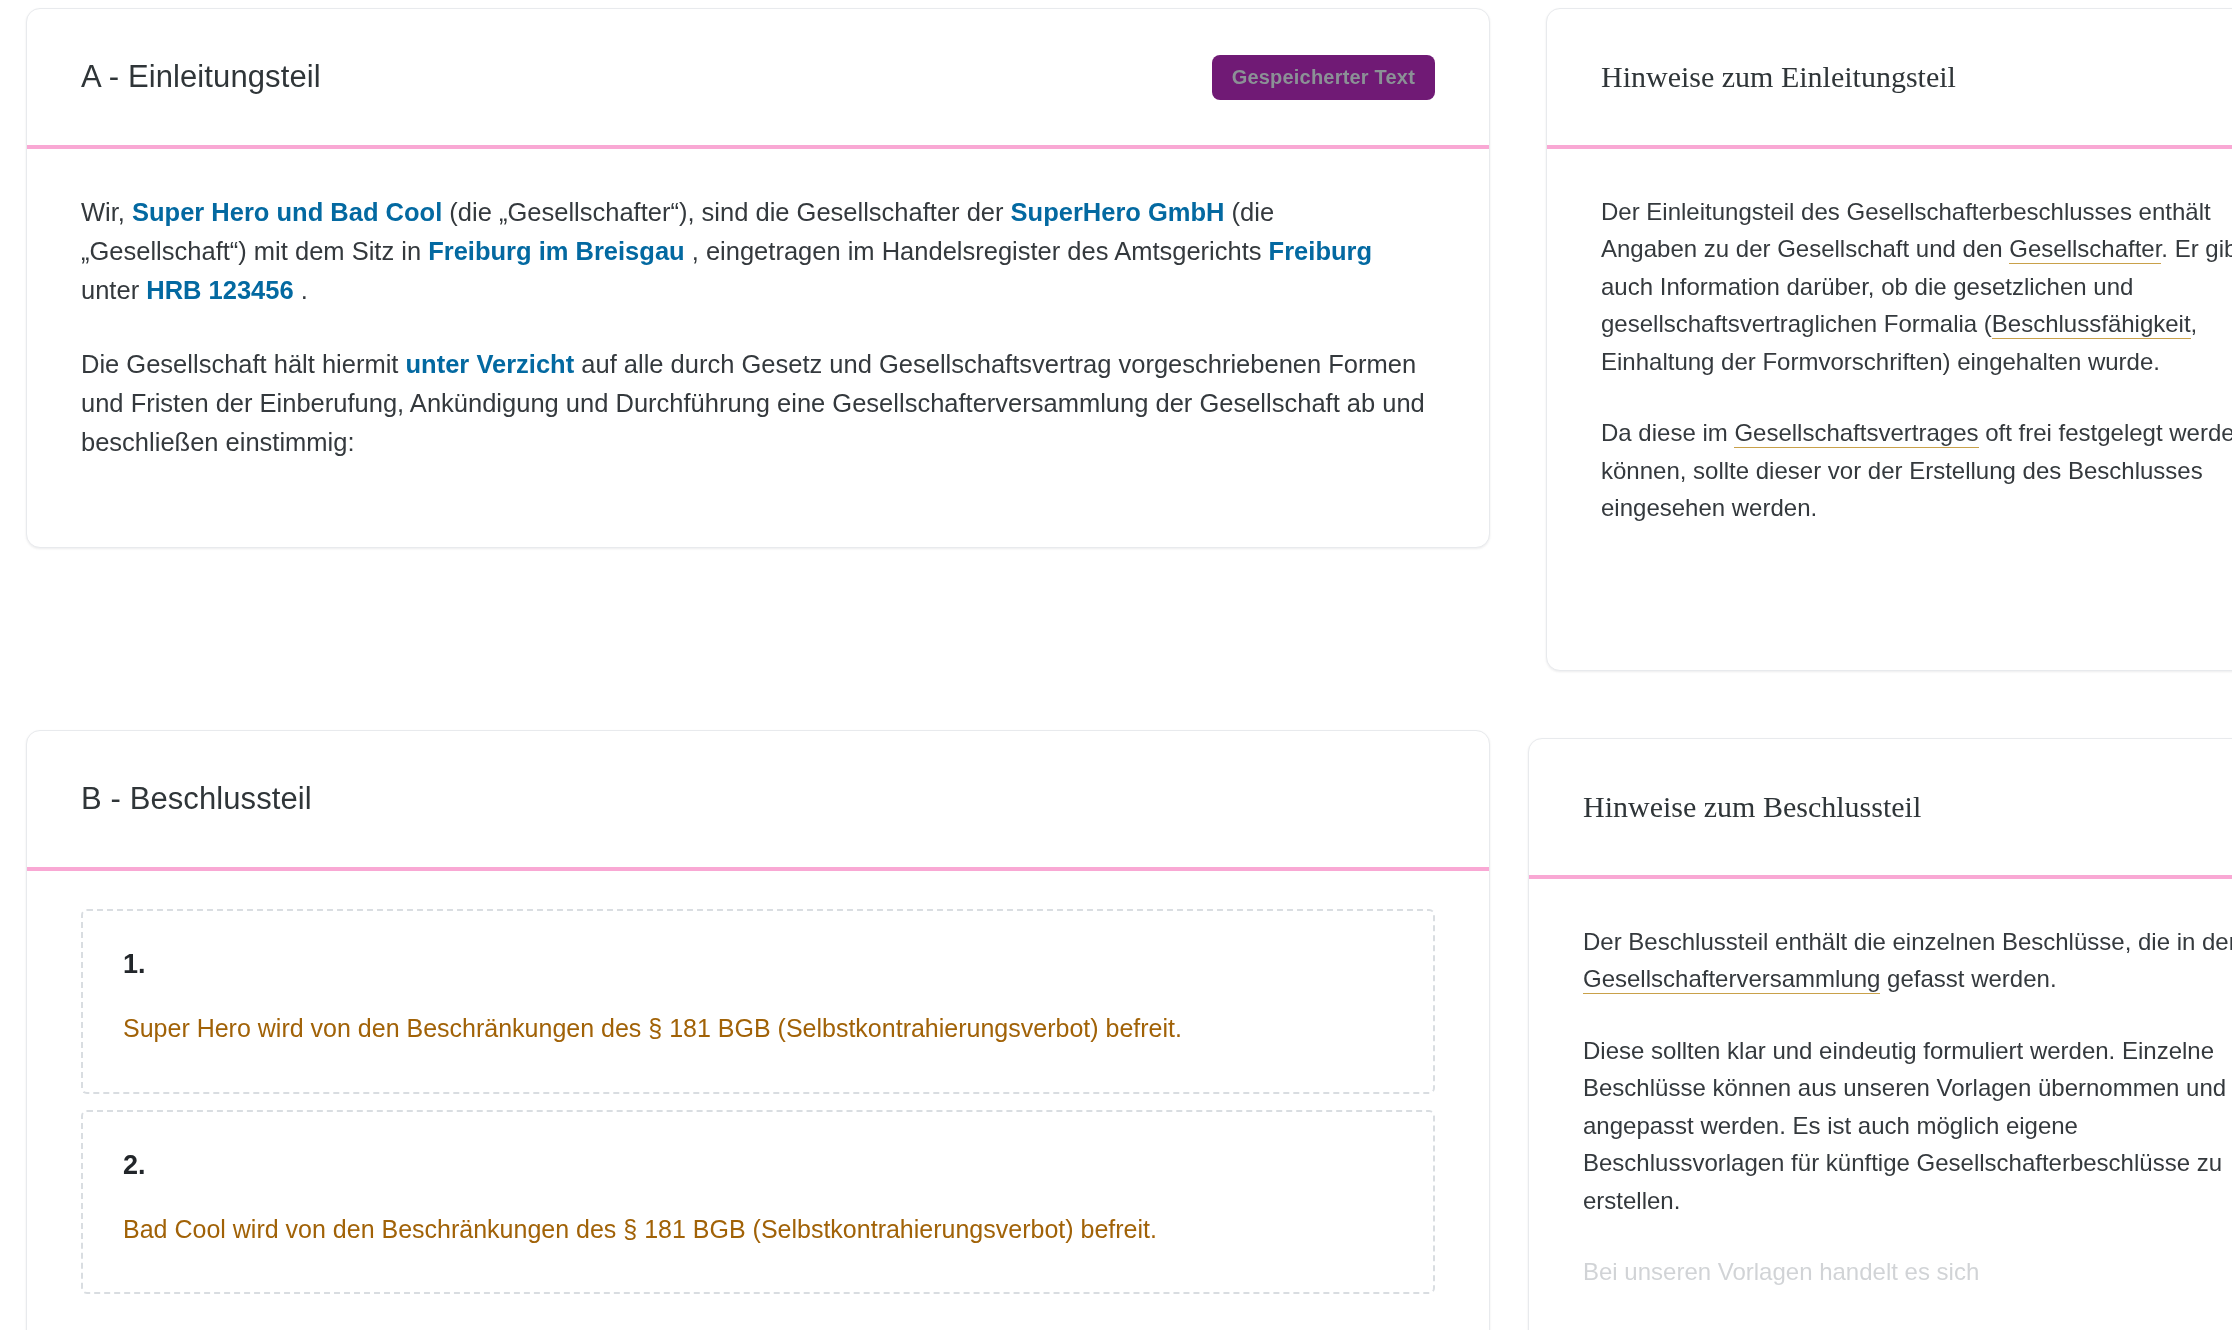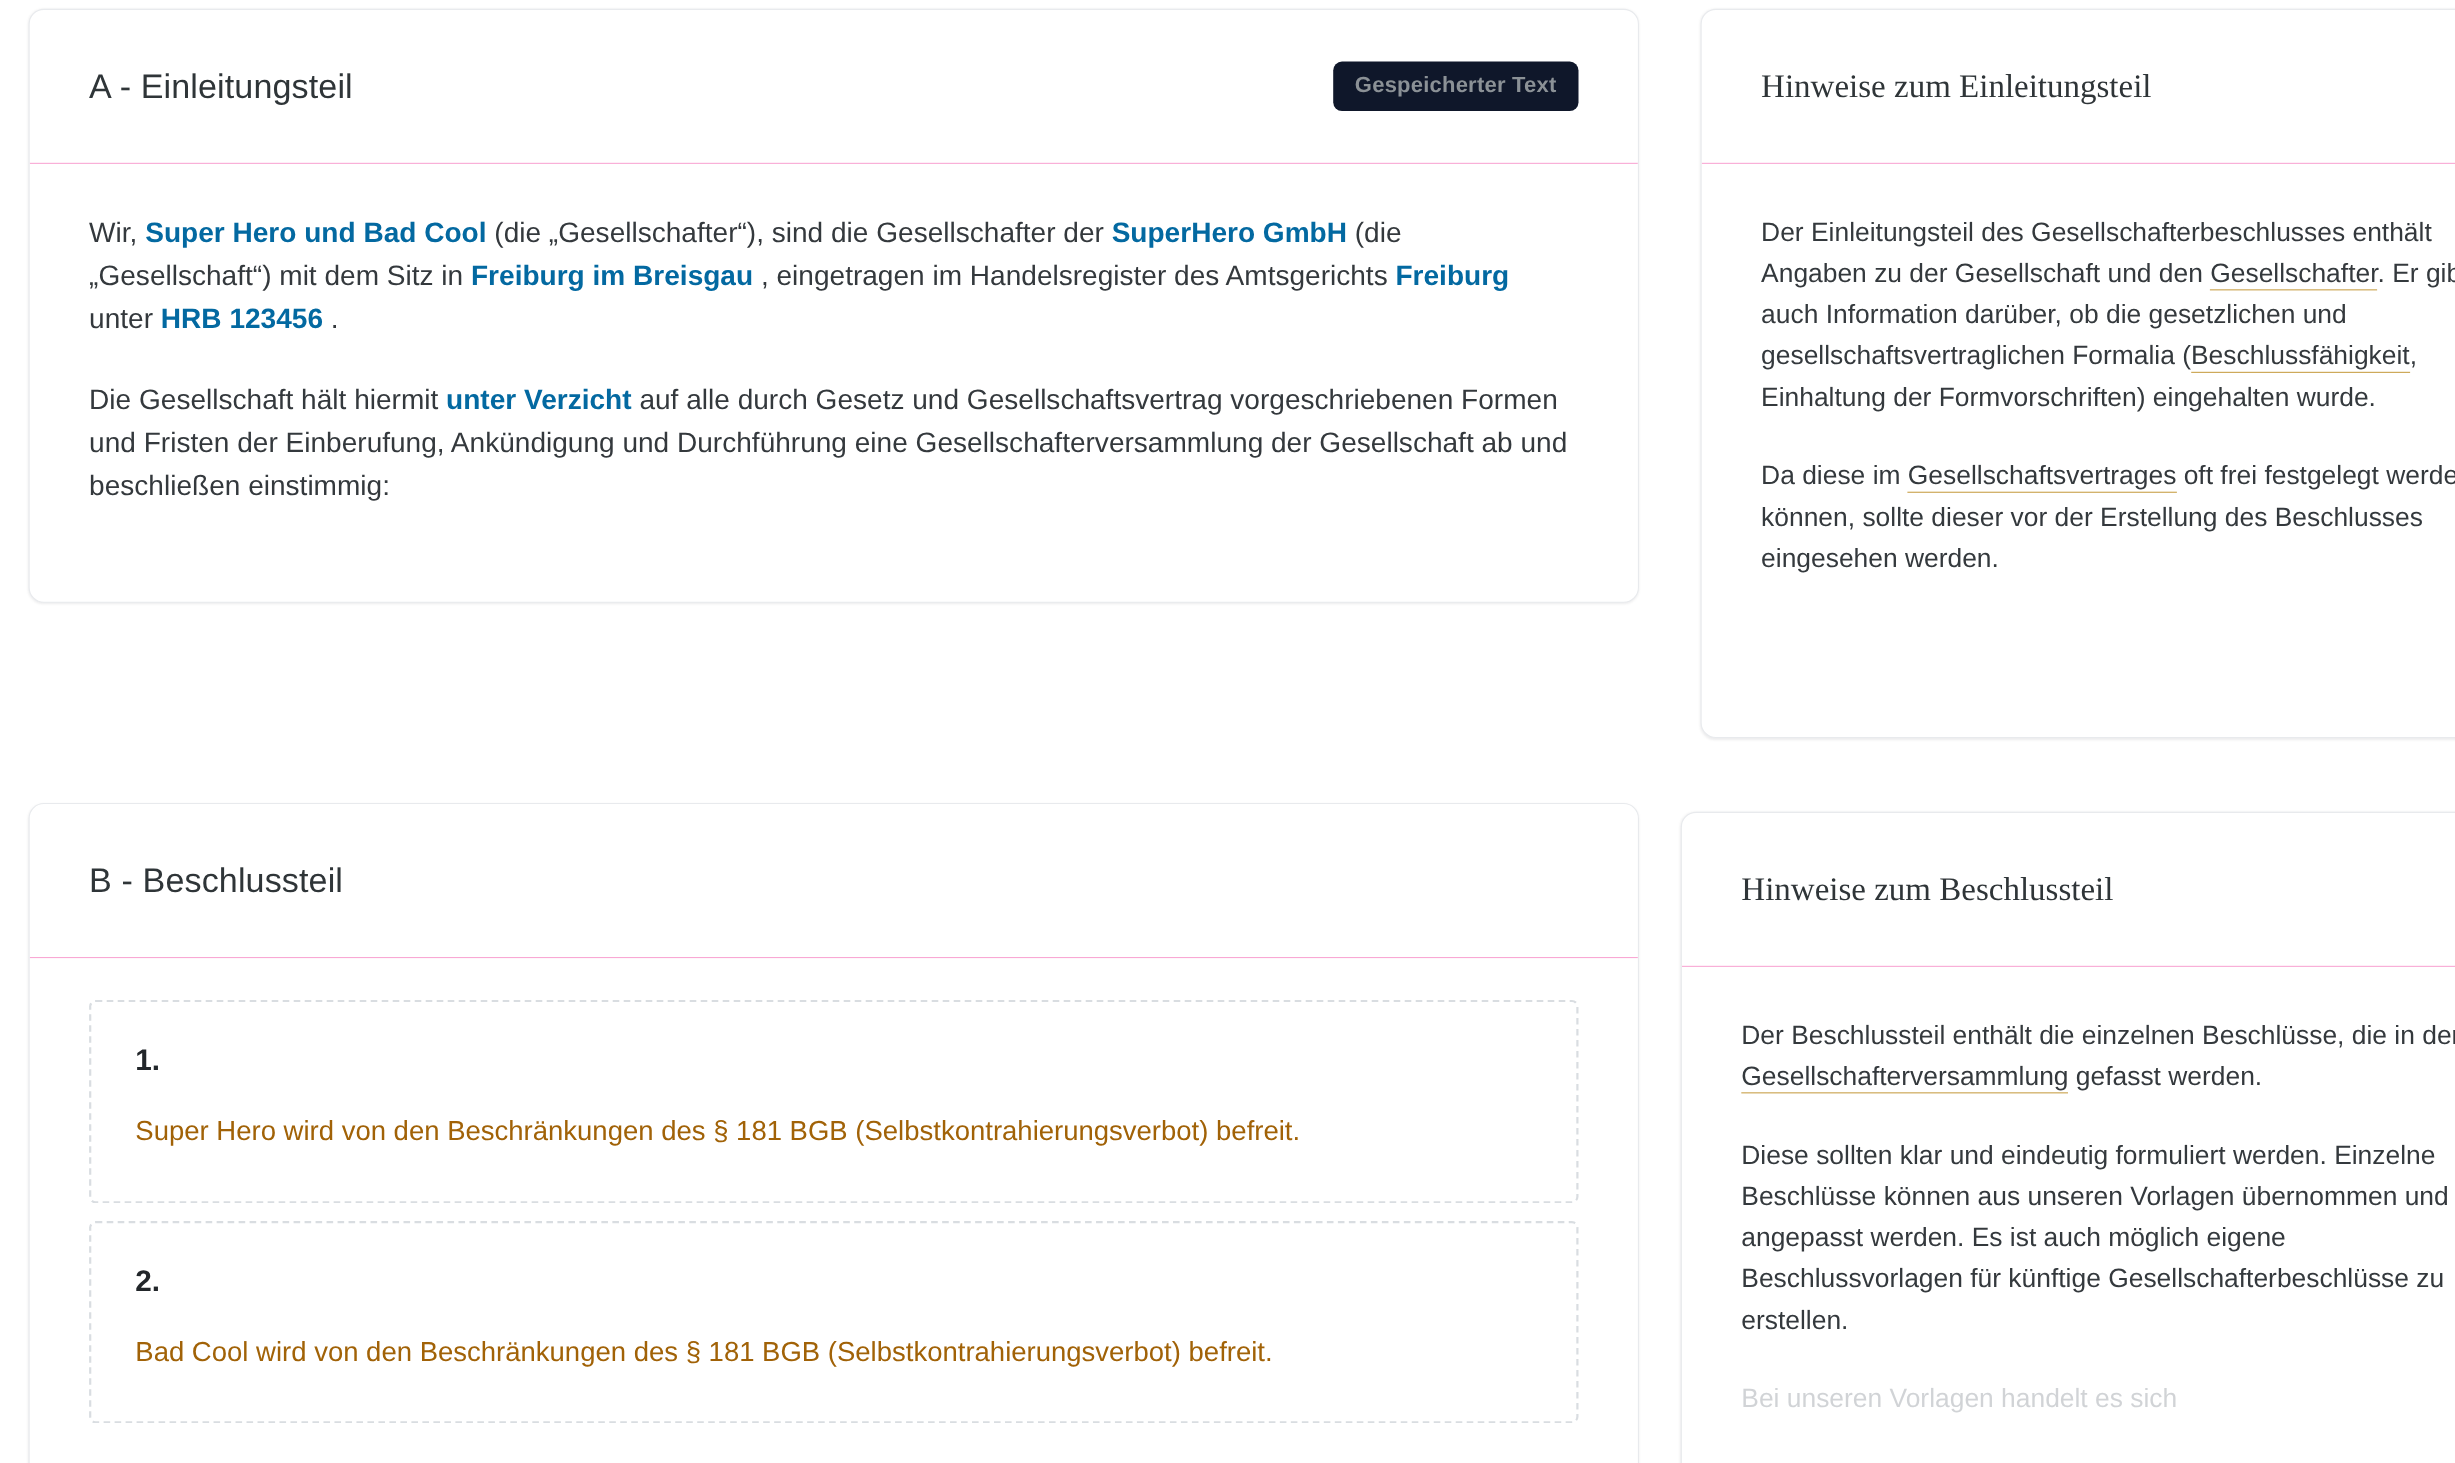--- a/index.html
+++ b/index.html
@@ -30,31 +30,31 @@
     border-radius: 14px;
     box-shadow: 0 1px 3px rgba(16,24,40,0.05), 0 1px 2px rgba(16,24,40,0.03);
     overflow: hidden;
   }
   .card-header {
     display: flex;
     align-items: center;
     justify-content: space-between;
     padding: 0 54px 0 54px;
     height: 140px;
-    border-bottom: 1px solid #f9a8d4;
+    border-bottom: 4px solid #f9a8d4;
     text-align: right;
   }
   .card-title {
     font-size: 31px;
     font-weight: 400;
     color: #2f3538;
     letter-spacing: 0.1px;
   }
   .badge {
-    background: #0f172a;
+    background: #701a75;
     color: #8b9196;
     font-size: 20px;
     font-weight: 700;
     border-radius: 8px;
     padding: 11px 20px;
     letter-spacing: 0.2px;
   }
   .card-body {
     padding: 44px 54px 52px 54px;
   }

